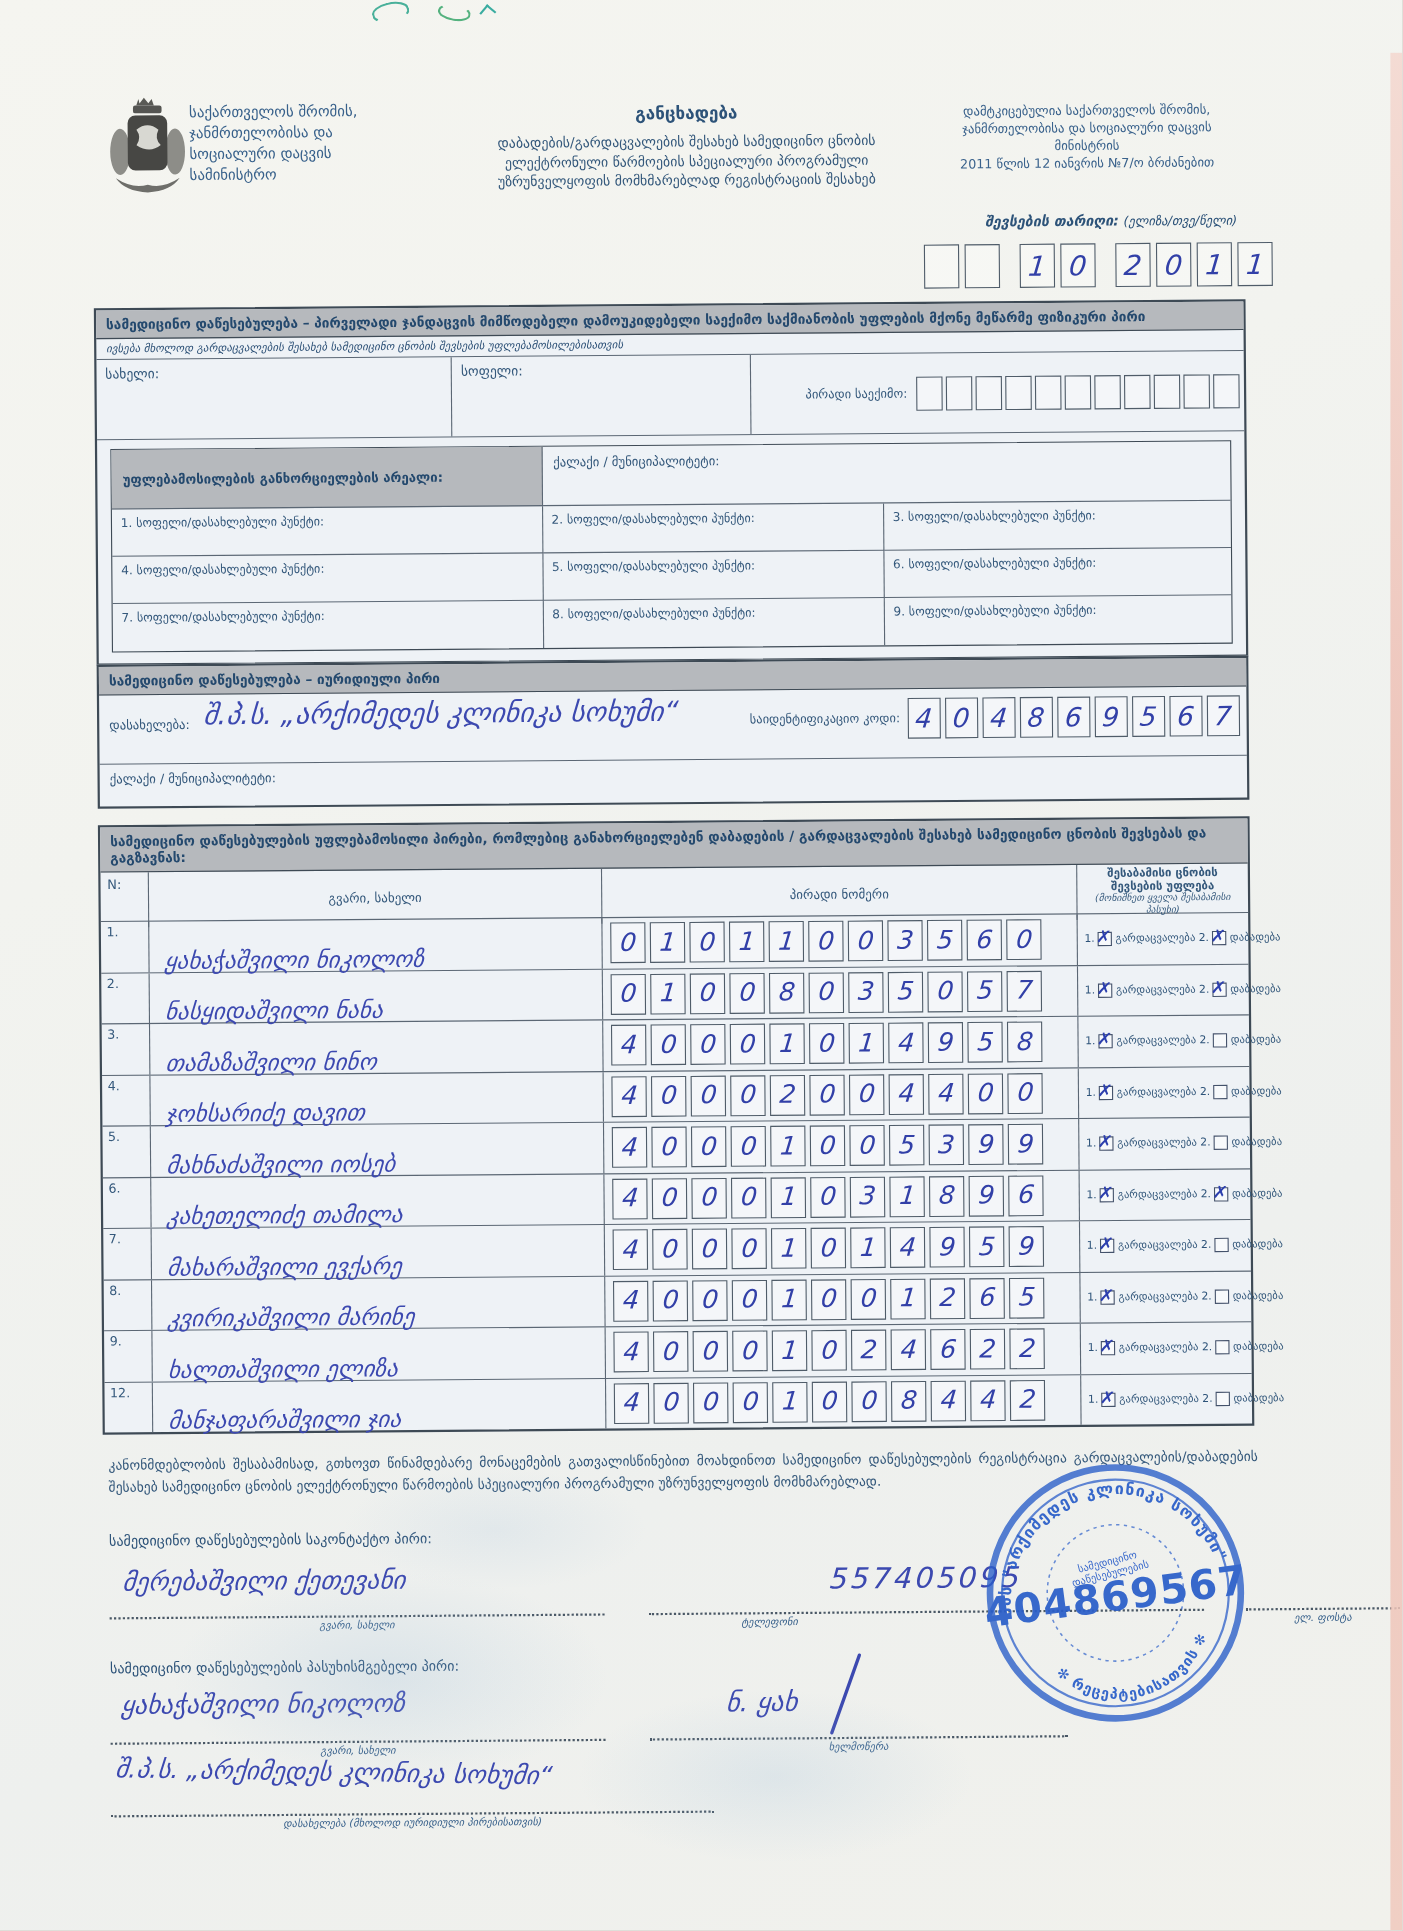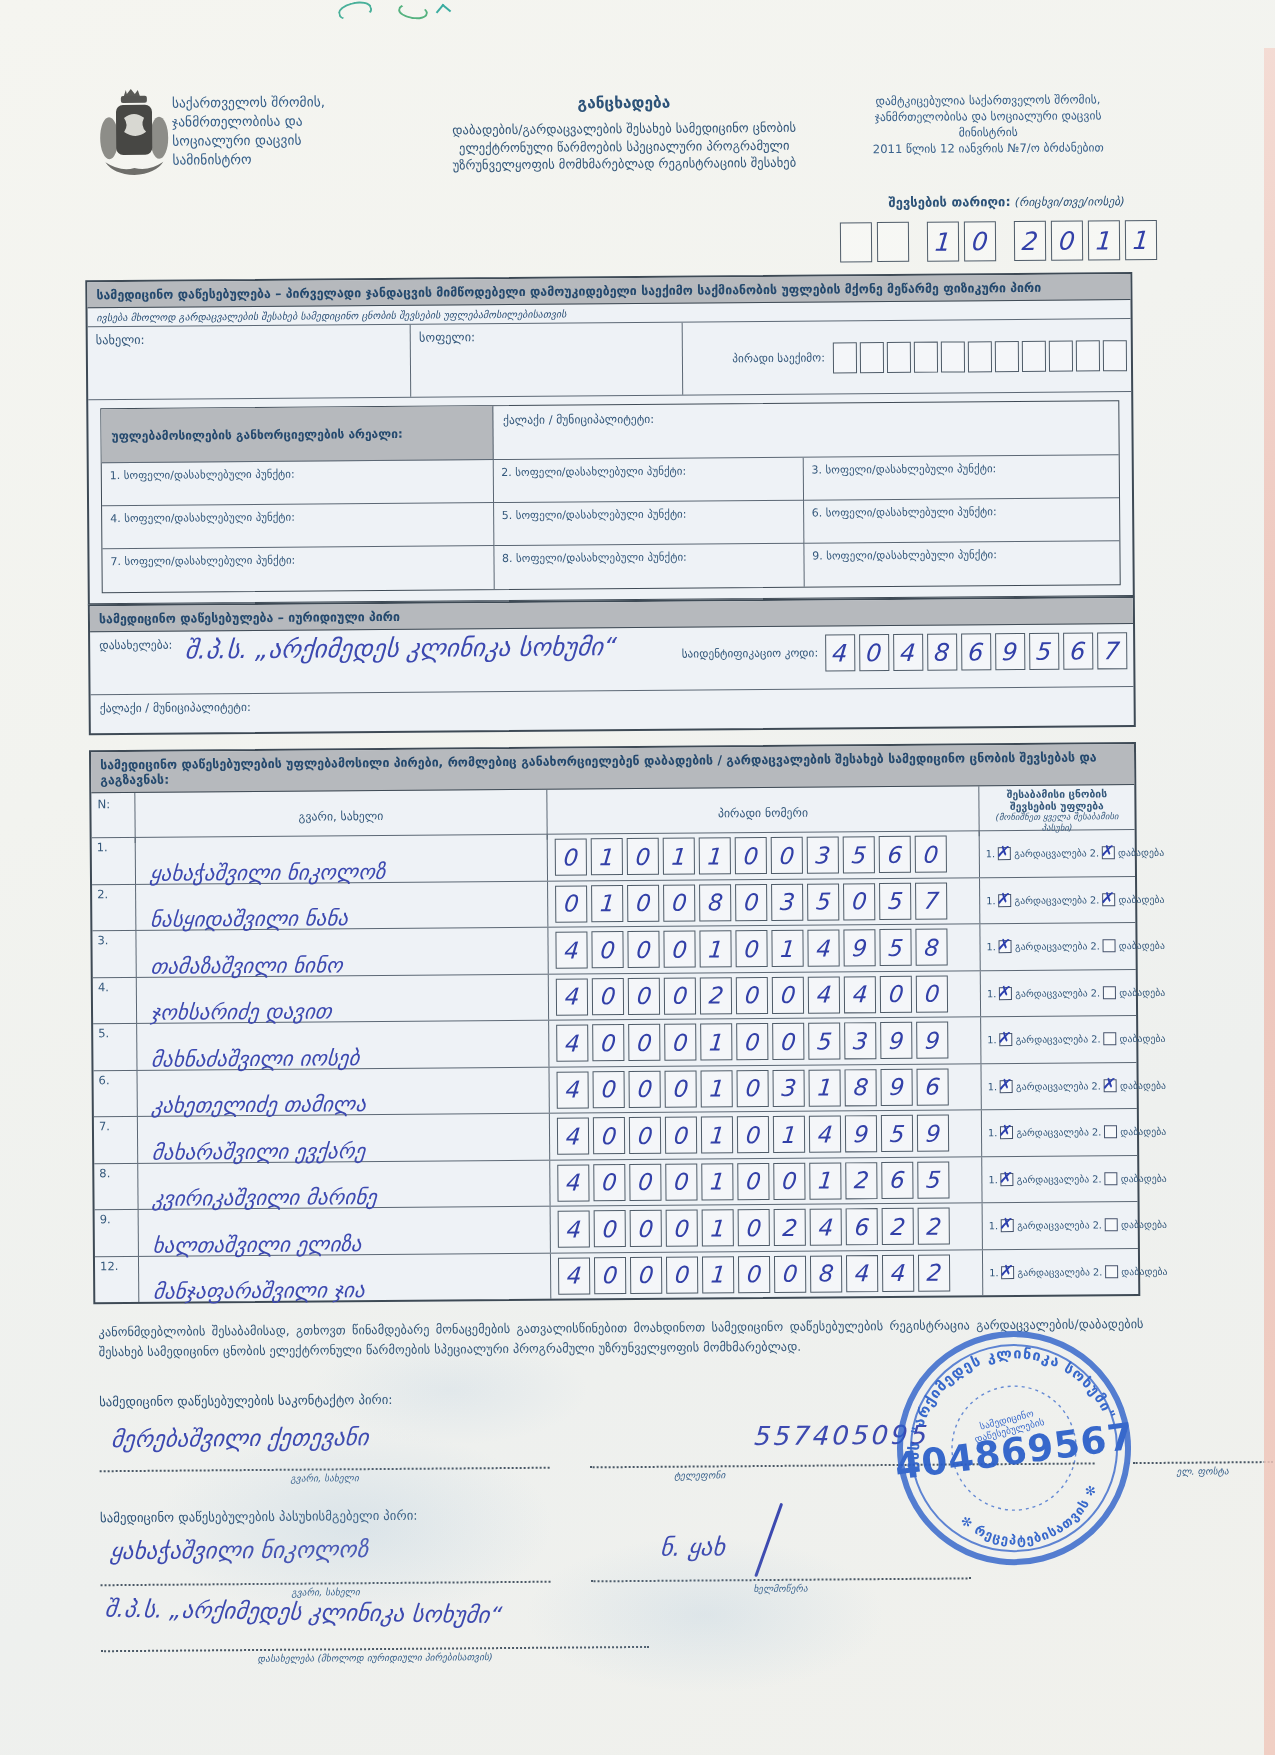--- a/index.html
+++ b/index.html
@@ -22,21 +22,21 @@
 
   
   .logo{position:absolute;left:103px;top:84px;}
   .ministry{position:absolute;left:178px;top:90px;font-size:13.5px;line-height:19px;color:#38618b;}
   .titleblock{position:absolute;left:400px;top:94px;width:460px;text-align:center;}
   .maintitle{font-weight:bold;font-size:15.5px;color:#2d5379;margin-bottom:8px;}
   .subtitle{font-size:12.6px;line-height:17.5px;color:#35597c;}
   .approval{position:absolute;left:850px;top:95px;width:288px;text-align:center;font-size:11.6px;line-height:16px;color:#3a628c;}
 
   .datelabel{position:absolute;left:640px;top:197px;width:490px;text-align:right;font-size:13px;color:#2d5379;}
-  .datelabel b{font-weight:bold;}
+  .datelabel b{font-weight:bold;font-style:italic;}
   .datelabel i{font-size:11.5px;font-style:italic;font-weight:normal;}
   .dateboxes{position:absolute;left:845px;top:224px;display:flex;gap:5px;}
   .dateboxes .dbox{width:32px;height:40px;}
   .dbox{border:1.6px solid #4f5c69;background:rgba(255,255,255,.35);display:inline-flex;align-items:center;justify-content:center;box-sizing:border-box;flex:none;}
   .dbox.gap{margin-right:13px;}
   .hwd{font-style:italic;color:#3240a8;transform:skewX(-6deg);}
   .dateboxes .hwd{font-size:25px;}
 
   
   .sect{position:absolute;left:90px;width:1047px;border:2.2px solid #3e4a55;background:#eef2f6;box-sizing:border-box;}
@@ -55,21 +55,21 @@
   .s1-area{margin:8px 12px 10px;border:1.6px solid #3e4a55;display:grid;grid-template-columns:38.5% 30.5% 31%;background:#eef2f6;}
   .a-lab{padding:9px 10px;font-size:12px;border-right:1px solid #5b6774;border-bottom:1px solid #5b6774;display:flex;align-items:center;min-height:54px;box-sizing:border-box;}
   .a-city{grid-column:2/4;padding:7px 10px;font-size:11.6px;border-bottom:1px solid #5b6774;box-sizing:border-box;}
   .a-cell{font-size:11px;padding:6px 8px;height:43px;border-right:1px solid #5b6774;border-bottom:1px solid #5b6774;box-sizing:border-box;}
   .s1-area .a-cell:nth-child(3n+2){border-right:none;}
   .s1-area .a-cell:nth-child(n+9){border-bottom:none;}
 
   
   .sect2{top:600px;}
   .s2-namerow{position:relative;height:62px;border-bottom:1px solid #5b6774;}
-  .s2-namelabel{position:absolute;left:9px;top:6px;font-size:11.6px;}
+  .s2-namelabel{position:absolute;left:9px;top:20px;font-size:11.6px;}
   .s2-hwname{position:absolute;left:95px;top:4px;font-size:25px;width:790px;transform:rotate(-1.6deg);}
   .hw{font-style:italic;color:#3c49b0;transform:skewX(-5deg);display:inline-block;}
   .s2-idwrap{position:absolute;right:6px;top:8px;display:flex;align-items:center;gap:7px;}
   .s2-idlabel{font-size:11.3px;}
   .s2-idwrap .boxes{display:flex;gap:4px;}
   .s2-idwrap .dbox{width:30px;height:37px;}
   .s2-idwrap .hwd{font-size:24px;}
   .s2-cityrow{height:38px;padding:6px 9px;font-size:11.6px;box-sizing:border-box;}
 
   
@@ -140,21 +140,21 @@
       <div>უზრუნველყოფის მომხმარებლად რეგისტრაციის შესახებ</div>
     </div>
   </div>
   <div class="approval">
     <div>დამტკიცებულია საქართველოს შრომის,</div>
     <div>ჯანმრთელობისა და სოციალური დაცვის მინისტრის</div>
     <div>2011 წლის 12 იანვრის №7/ო ბრძანებით</div>
   </div>
 
   <div class="datelabel">
-    <b>შევსების თარიღი:</b> <i>(რიცხვი/თვე/იოსებ)</i>
+    <b>შევსების თარიღი:</b> <i>(ელიზა/თვე/წელი)</i>
   </div>
   <div class="dateboxes">
         <span class="dbox">
           <span class="hwd"></span>
         </span>
         <span class="dbox gap">
           <span class="hwd"></span>
         </span>
         <span class="dbox">
           <span class="hwd">1</span>

